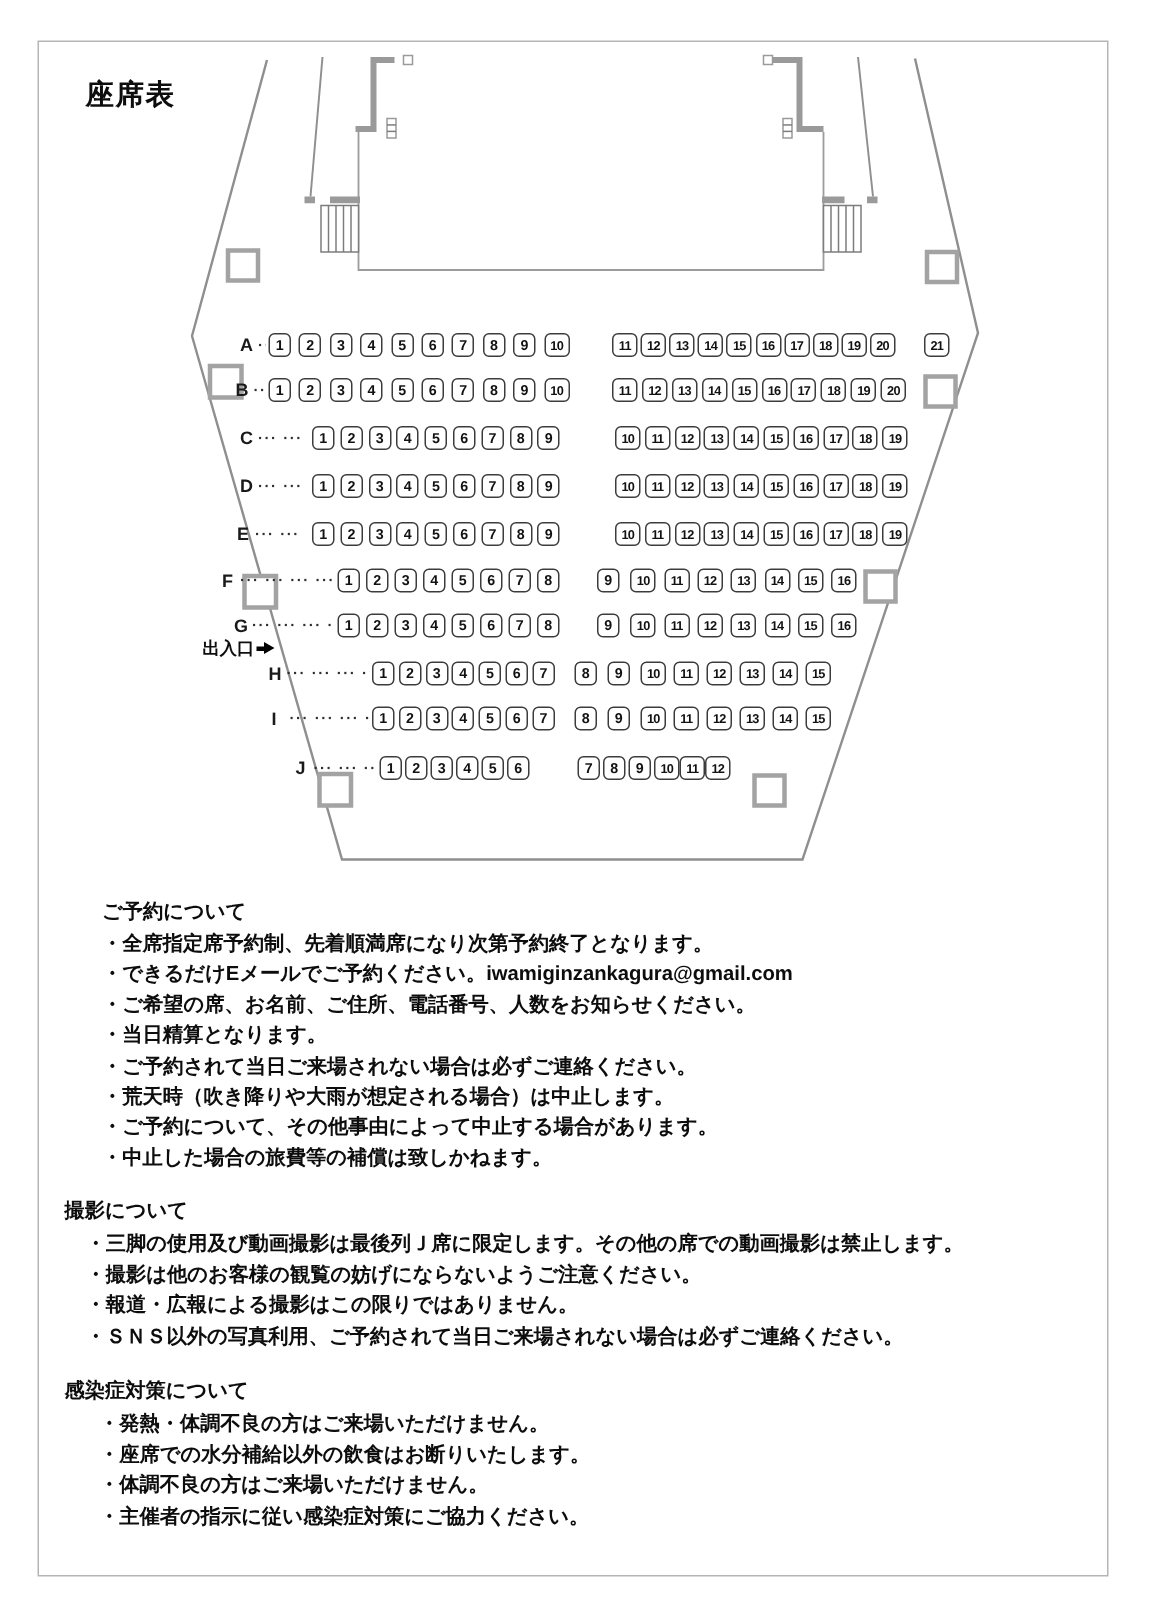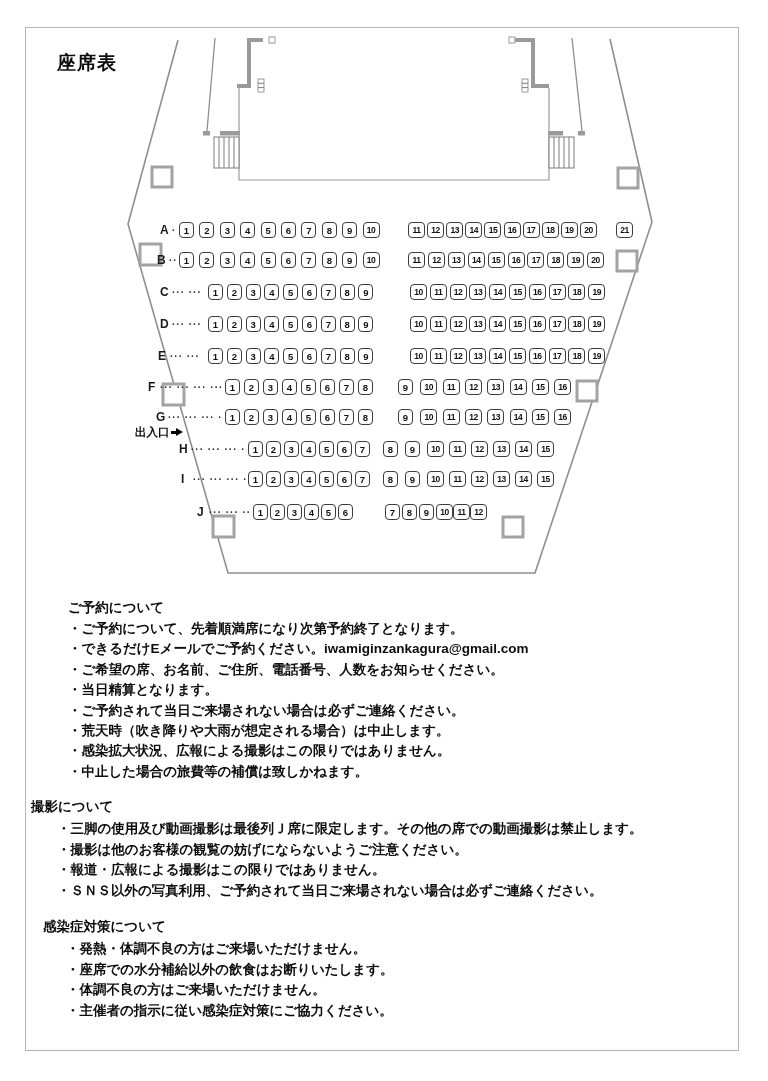--- a/index.html
+++ b/index.html
@@ -300,29 +300,29 @@
       <div class="seat d1" style="left: 338px; top: 504px;">6</div>
       <div class="seat d1" style="left: 385px; top: 504px;">7</div>
       <div class="seat d1" style="left: 402px; top: 504px;">8</div>
       <div class="seat d1" style="left: 419px; top: 504px;">9</div>
       <div class="seat d2" style="left: 436px; top: 504px;">10</div>
       <div class="seat d2" style="left: 453px; top: 504px;">11</div>
       <div class="seat d2" style="left: 470px; top: 504px;">12</div>
     </div>
   <div id="sections">
       <div class="sec-heading" style="left: 68px; top: 599px;">ご予約について</div>
-      <div class="sec-item" style="left: 68px; top: 620px;">・ご予約について、先着順満席になり次第予約終了となります。</div>
+      <div class="sec-item" style="left: 68px; top: 620px;">・全席指定席予約制、先着順満席になり次第予約終了となります。</div>
       <div class="sec-item" style="left: 68px; top: 640.4px;">・できるだけEメールでご予約ください。iwamiginzankagura@gmail.com</div>
       <div class="sec-item" style="left: 68px; top: 660.8px;">・ご希望の席、お名前、ご住所、電話番号、人数をお知らせください。</div>
       <div class="sec-item" style="left: 68px; top: 681.2px;">・当日精算となります。</div>
       <div class="sec-item" style="left: 68px; top: 701.6px;">・ご予約されて当日ご来場されない場合は必ずご連絡ください。</div>
       <div class="sec-item" style="left: 68px; top: 722px;">・荒天時（吹き降りや大雨が想定される場合）は中止します。</div>
-      <div class="sec-item" style="left: 68px; top: 742.4px;">・感染拡大状況、広報による撮影はこの限りではありません。</div>
+      <div class="sec-item" style="left: 68px; top: 742.4px;">・ご予約について、その他事由によって中止する場合があります。</div>
       <div class="sec-item" style="left: 68px; top: 762.8px;">・中止した場合の旅費等の補償は致しかねます。</div>
-      <div class="sec-heading" style="left: 31px; top: 798px; text-align: right;">撮影について</div>
+      <div class="sec-heading" style="left: 43px; top: 798px; text-align: right;">撮影について</div>
       <div class="sec-item" style="left: 57px; top: 820px;">・三脚の使用及び動画撮影は最後列Ｊ席に限定します。その他の席での動画撮影は禁止します。</div>
       <div class="sec-item" style="left: 57px; top: 840.7px;">・撮影は他のお客様の観覧の妨げにならないようご注意ください。</div>
       <div class="sec-item" style="left: 57px; top: 861.4px;">・報道・広報による撮影はこの限りではありません。</div>
       <div class="sec-item" style="left: 57px; top: 882.1px;">・ＳＮＳ以外の写真利用、ご予約されて当日ご来場されない場合は必ずご連絡ください。</div>
       <div class="sec-heading" style="left: 43px; top: 918px;">感染症対策について</div>
       <div class="sec-item" style="left: 66px; top: 940px;">・発熱・体調不良の方はご来場いただけません。</div>
       <div class="sec-item" style="left: 66px; top: 960.7px;">・座席での水分補給以外の飲食はお断りいたします。</div>
       <div class="sec-item" style="left: 66px; top: 981.4px;">・体調不良の方はご来場いただけません。</div>
       <div class="sec-item" style="left: 66px; top: 1002.1px; text-align: right;">・主催者の指示に従い感染症対策にご協力ください。</div>
     </div>

